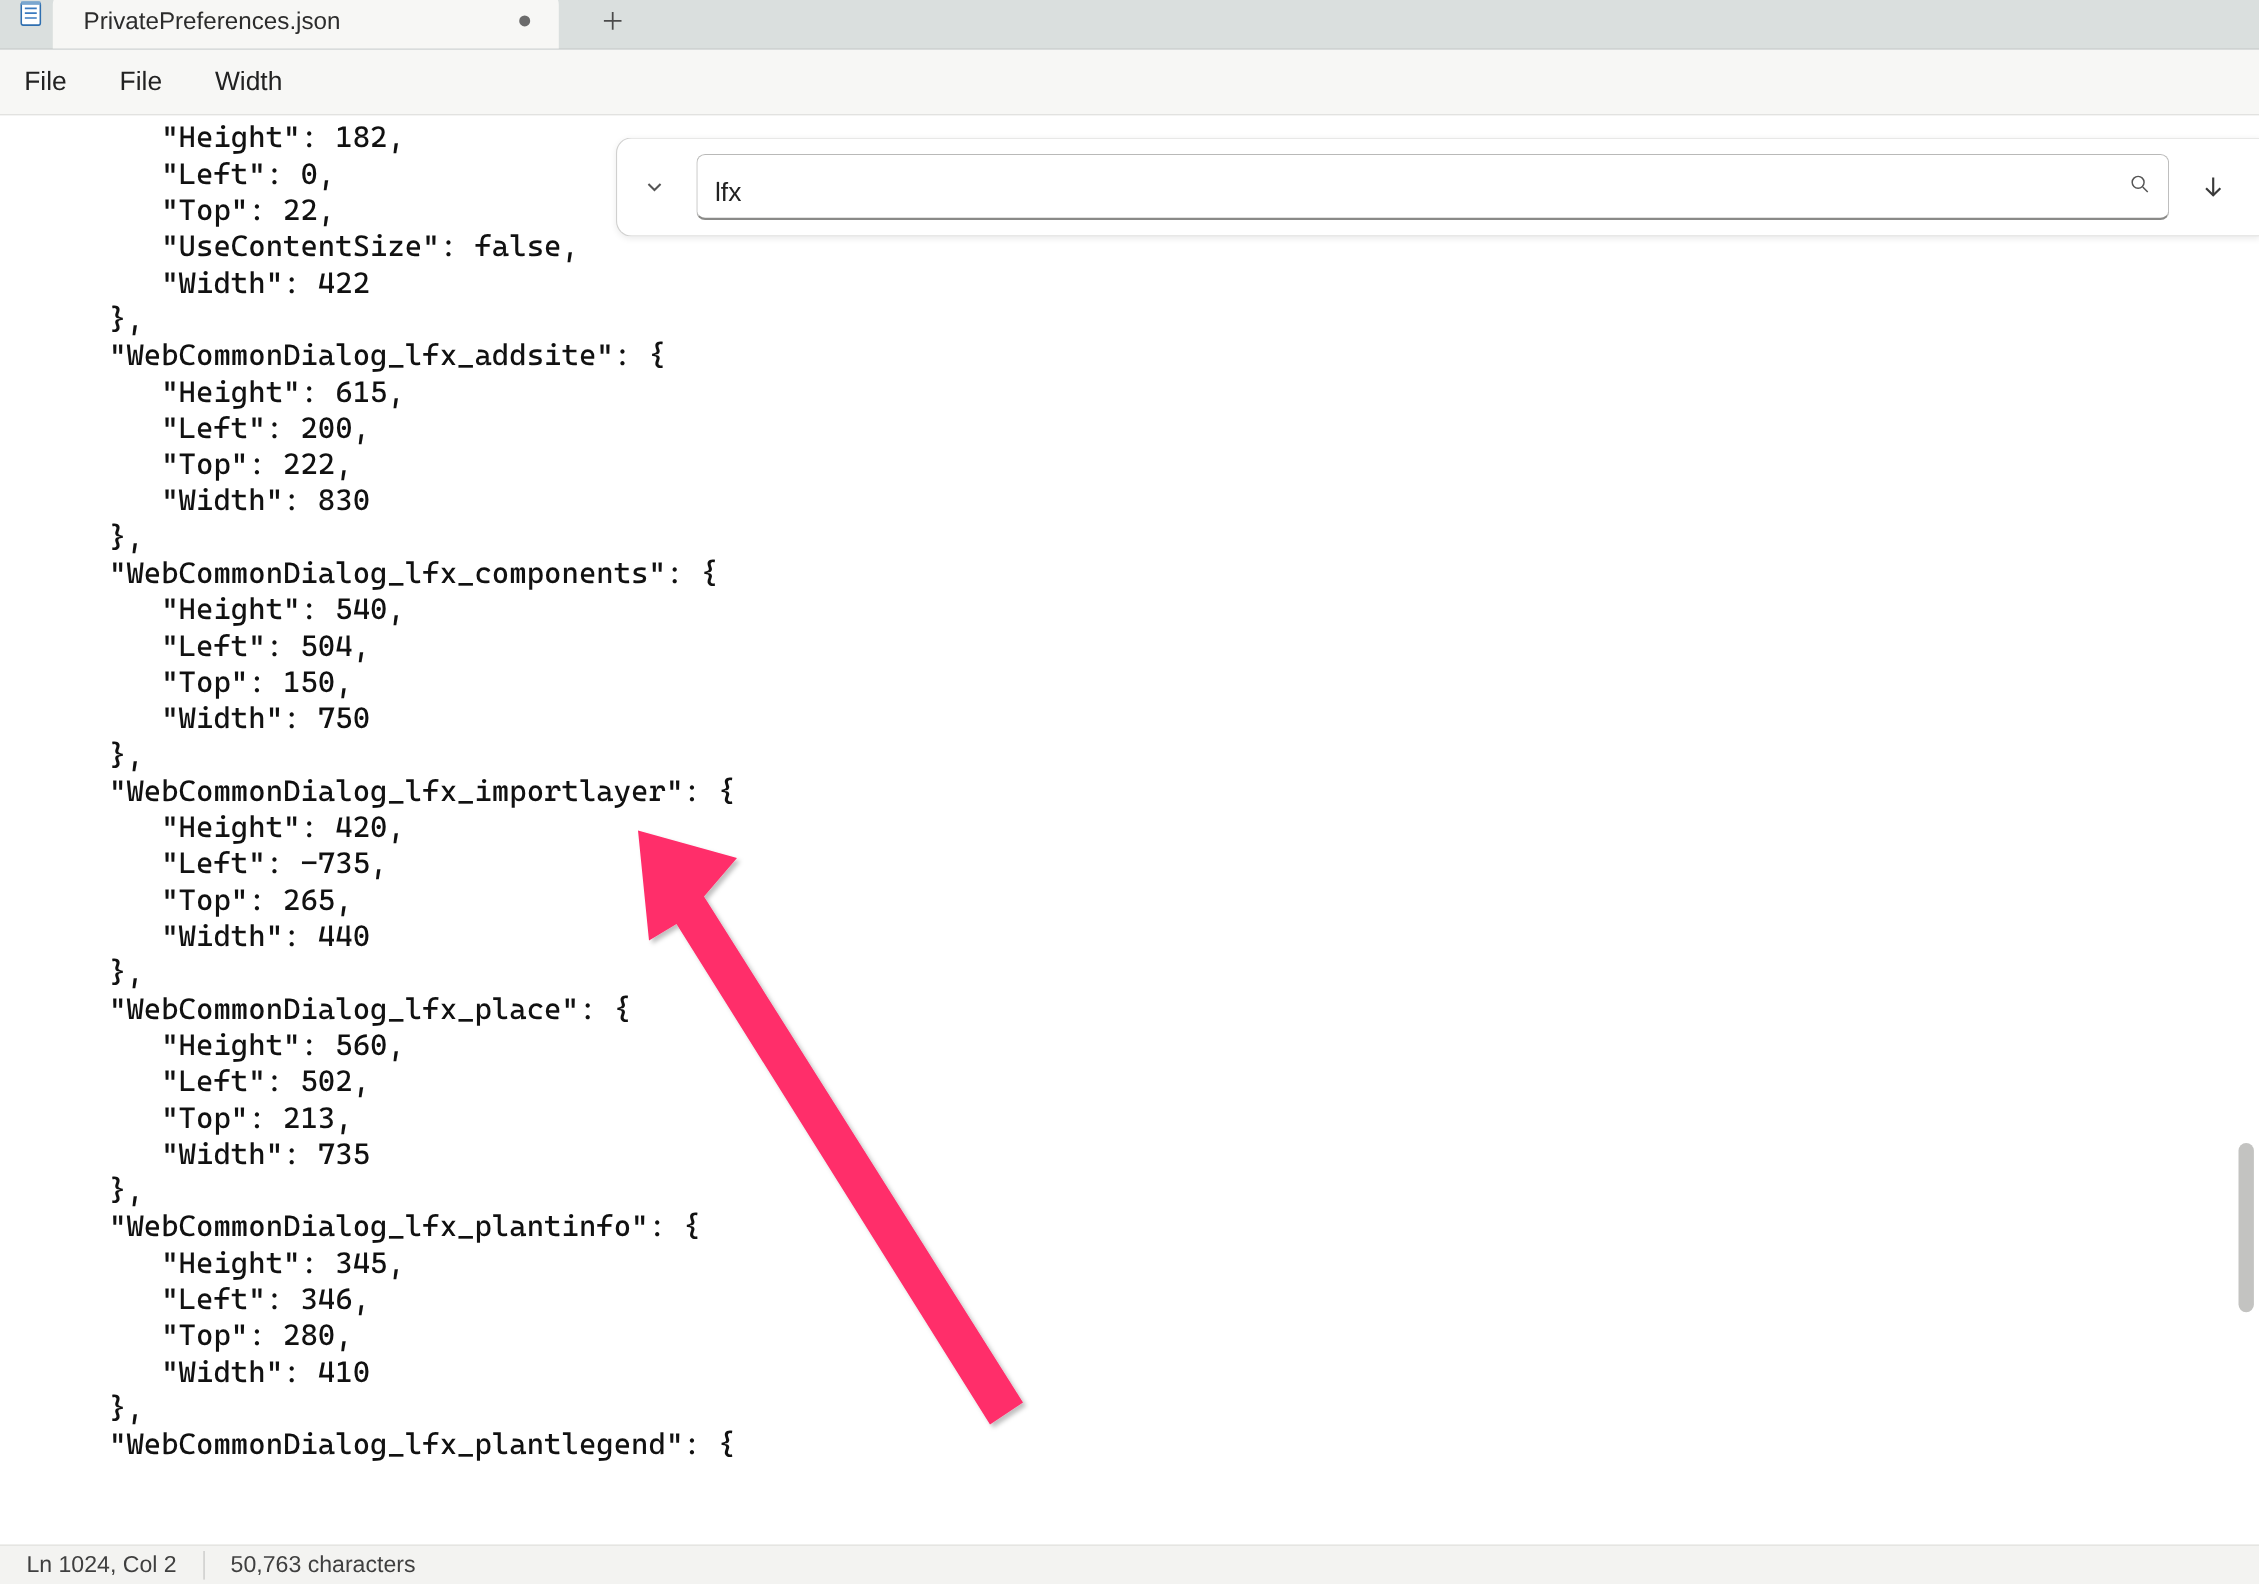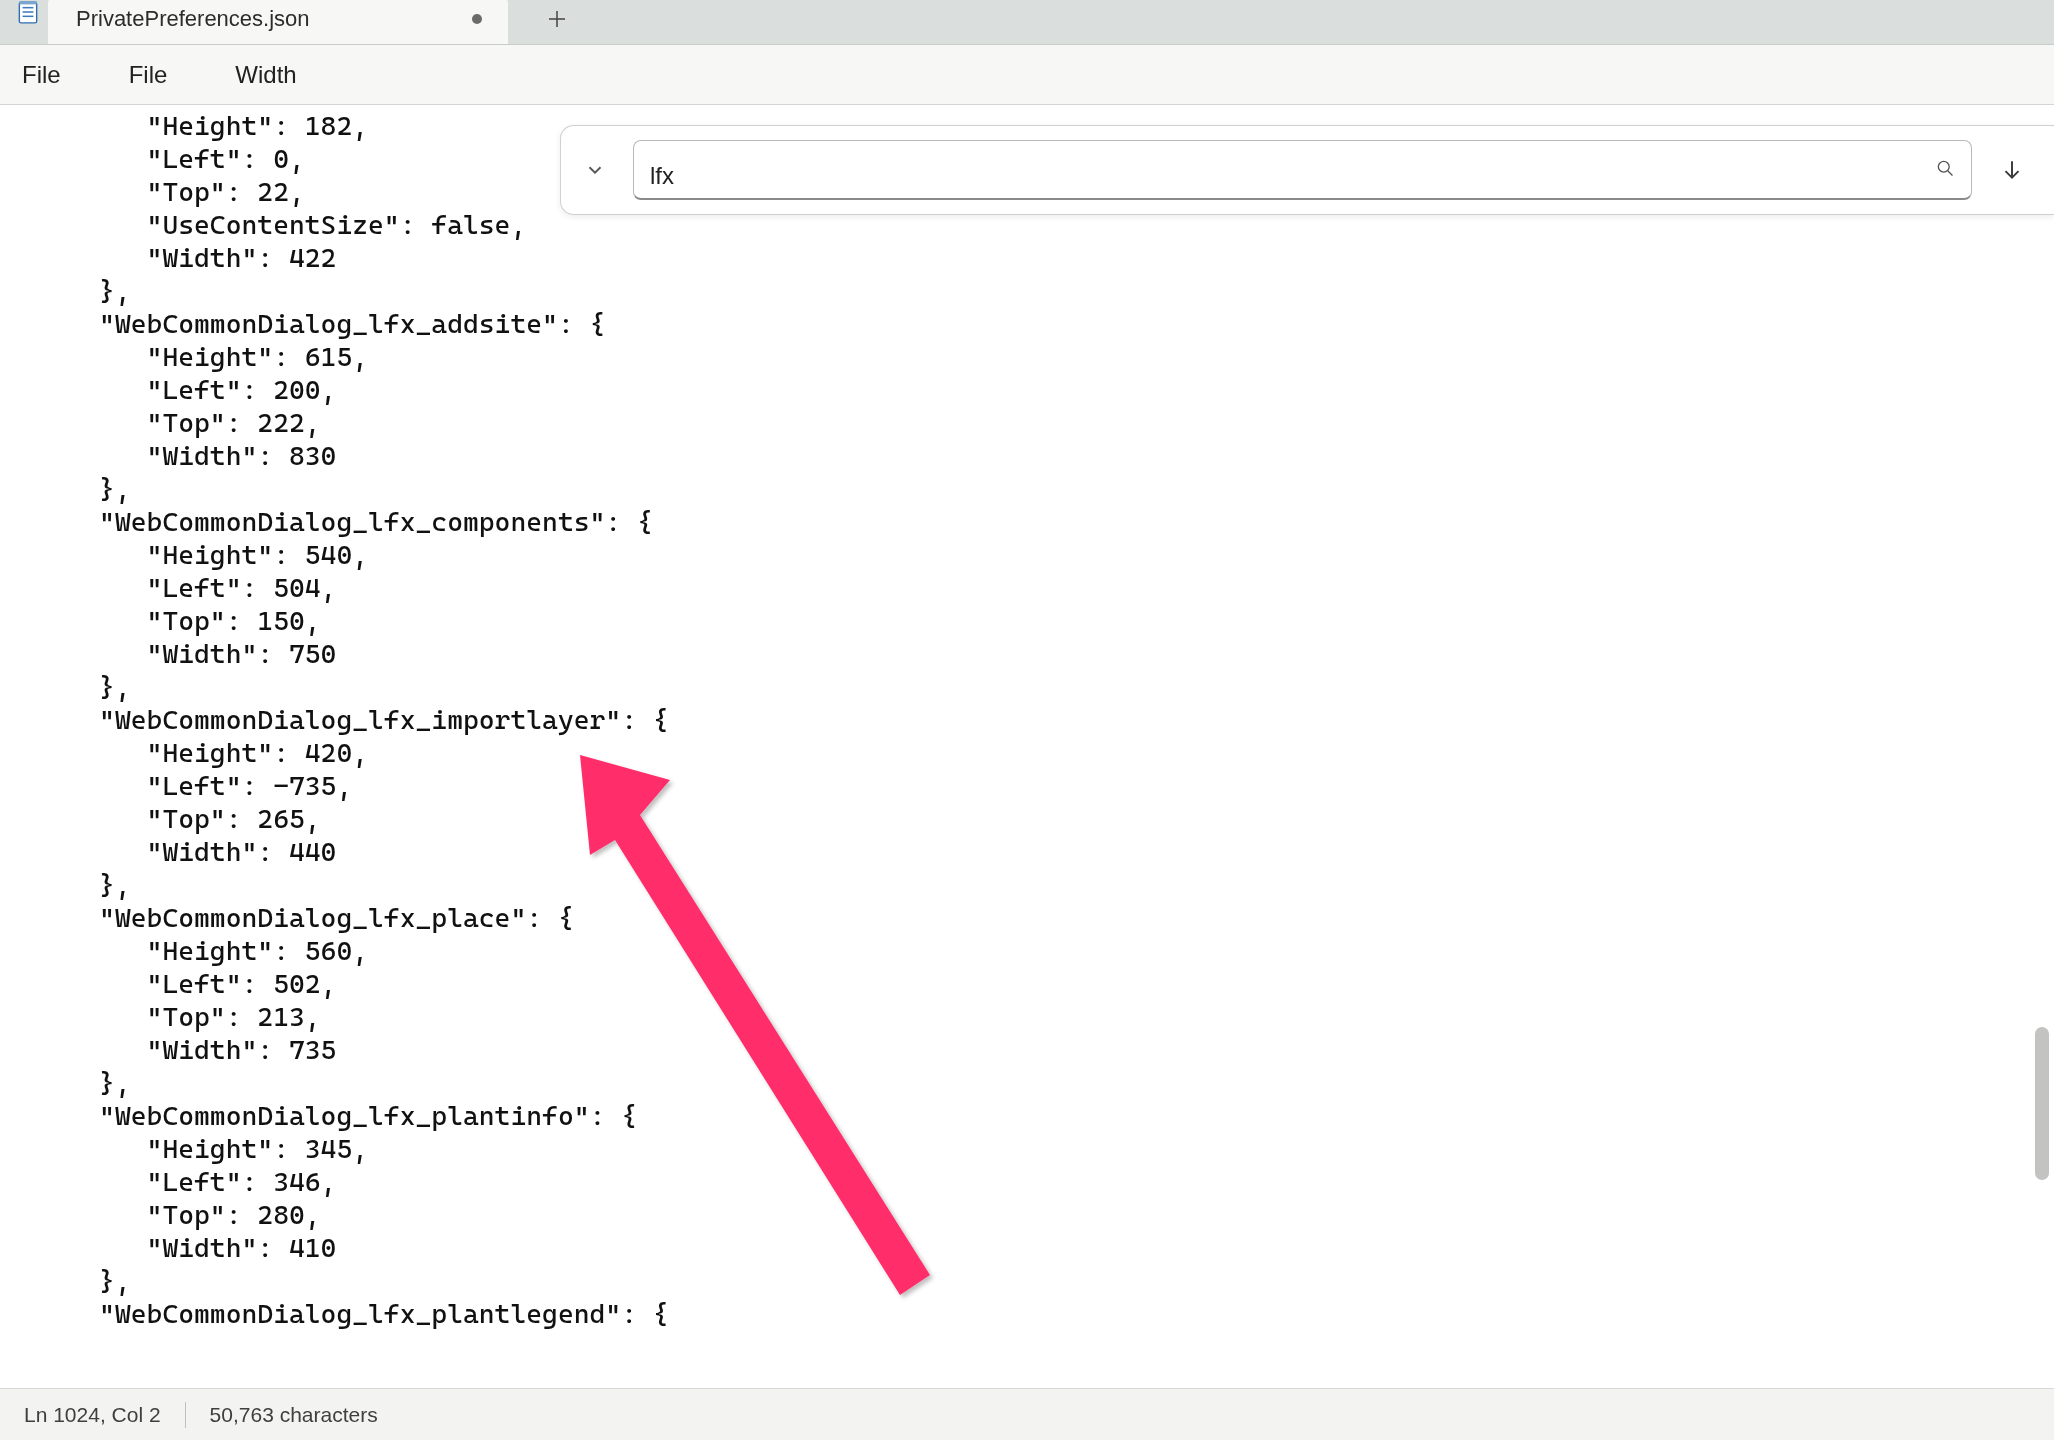--- a/index.html
+++ b/index.html
@@ -55,21 +55,21 @@
     margin-bottom: 0px;
   }
 
   
   .menubar {
     height: 60px;
     background: #f7f7f5;
     display: flex;
     align-items: center;
     padding-left: 10px;
-    gap: 44px;
+    gap: 24px;
     font-size: 24px;
     color: #222;
     border-bottom: 1px solid #d5d5d2;
   }
   .menubar .item { padding: 6px 12px; }
 
   
   .editor-wrap {
     flex: 1;
     position: relative;
@@ -133,21 +133,21 @@
   .findbar .search-box .mag {
     color: #555;
   }
   .findbar .next-btn {
     width: 44px; height: 44px; display:flex; align-items:center; justify-content:center;
     color:#3a3a3a;
   }
 
   
   .statusbar {
-    height: 52px;
+    height: 36px;
     background: #f3f3f1;
     border-top: 1px solid #d7d7d4;
     display: flex;
     align-items: center;
     padding: 0 24px;
     gap: 24px;
     font-size: 21px;
     color: #3f3f3f;
   }
   .statusbar .sep {

